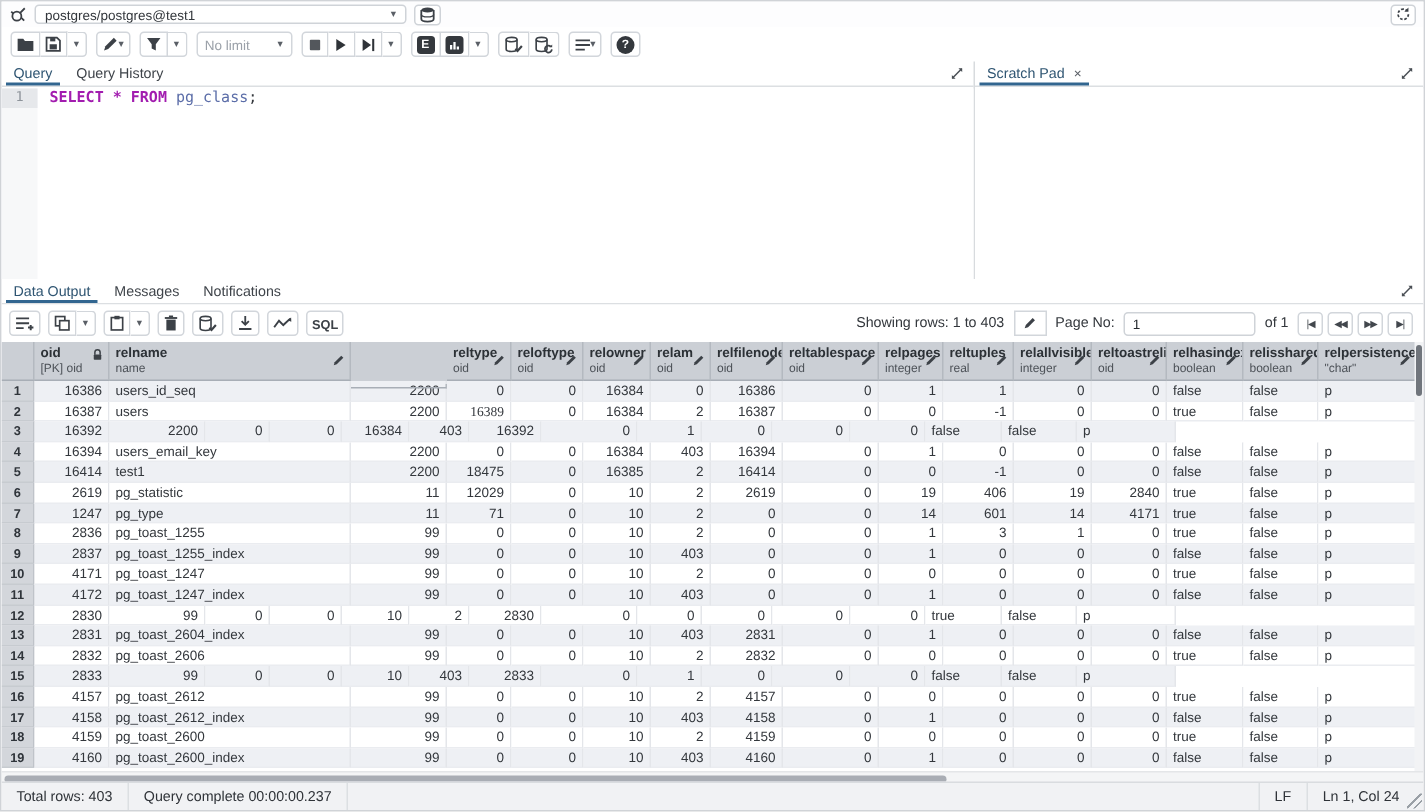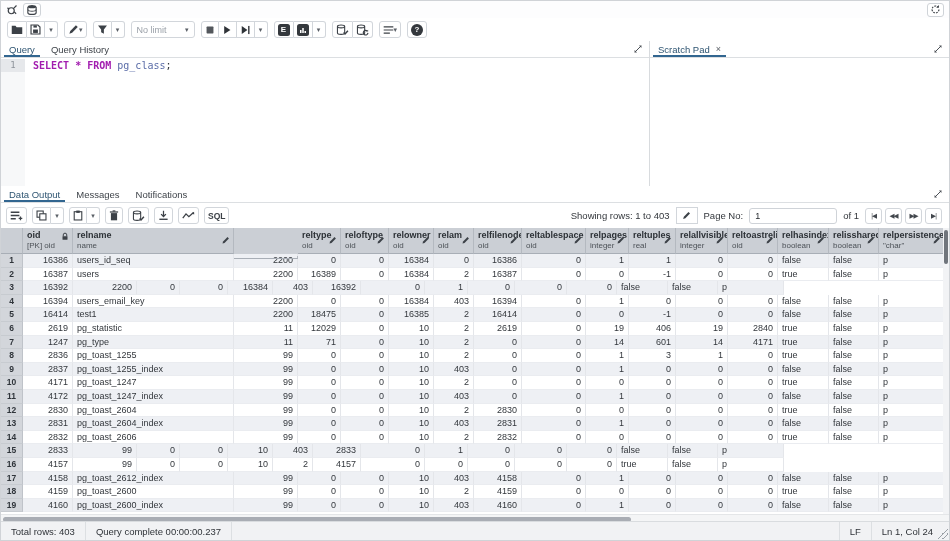--- a/index.html
+++ b/index.html
@@ -87,20 +87,24 @@
 
 <div class="app">
 
   <div class="connbar">
     <span class="flat-icon">
       <svg width="12" height="12" viewBox="0 0 16 16">
           <circle cx="7" cy="9" r="4" fill="none" stroke="#3c4147" stroke-width="1.6"></circle>
           <path d="M9.5 6.5L14 2M11 10.5l2.5 2.5M4 7L2 5" stroke="#3c4147" stroke-width="1.6" fill="none"></path>
         </svg>
     </span>
+    <div class="conn-select">
+      <span>postgres/postgres@test1</span>
+      <span class="chev">▾</span>
+    </div>
     <span class="mini-btn">
       <span class="flat-icon">
         <svg width="12" height="12" viewBox="0 0 16 16">
             <ellipse cx="8" cy="3.5" rx="5.5" ry="2.2" fill="#3c4147"></ellipse>
             <path d="M2.5 3.5v8c0 1.3 2.5 2.3 5.5 2.3s5.5-1 5.5-2.3v-8" fill="none" stroke="#3c4147" stroke-width="1.6"></path>
             <path d="M2.5 7.5c0 1.2 2.5 2.2 5.5 2.2s5.5-1 5.5-2.2" fill="none" stroke="#3c4147" stroke-width="1.2"></path>
           </svg>
       </span>
     </span>
     <span class="spacer"></span>
@@ -573,21 +577,21 @@
         <div class="cell num" style="width: 50px;">0</div>
         <div class="cell txt" style="width: 51px;">false</div>
         <div class="cell txt" style="width: 50px;">false</div>
         <div class="cell txt" style="width: 66px;">p</div>
       </div>
       <div class="grow">
         <div class="rownum">2</div>
         <div class="cell num" style="width: 50px;">16387</div>
         <div class="cell txt" style="width: 161px;">users</div>
         <div class="cell num" style="width: 64px;">2200</div>
-        <div class="cell num" style="width: 43px;">16389</div>
+        <div class="cell num" style="width: 43px; font-family: Liberation Serif, serif;">16389</div>
         <div class="cell num" style="width: 48px;">0</div>
         <div class="cell num" style="width: 45px;">16384</div>
         <div class="cell num" style="width: 40px;">2</div>
         <div class="cell num" style="width: 48px;">16387</div>
         <div class="cell num" style="width: 64px;">0</div>
         <div class="cell num" style="width: 43px;">0</div>
         <div class="cell num" style="width: 47px;">-1</div>
         <div class="cell num" style="width: 52px;">0</div>
         <div class="cell num" style="width: 50px;">0</div>
         <div class="cell txt" style="width: 51px;">true</div>
@@ -760,21 +764,20 @@
         <div class="cell num" style="width: 47px;">0</div>
         <div class="cell num" style="width: 52px;">0</div>
         <div class="cell num" style="width: 50px;">0</div>
         <div class="cell txt" style="width: 51px;">false</div>
         <div class="cell txt" style="width: 50px;">false</div>
         <div class="cell txt" style="width: 66px;">p</div>
       </div>
       <div class="grow">
         <div class="rownum">12</div>
         <div class="cell num" style="width: 50px;">2830</div>
-        <div class="cell txt" style="width: 161px;">pg_toast_2604</div>
         <div class="cell num" style="width: 64px;">99</div>
         <div class="cell num" style="width: 43px;">0</div>
         <div class="cell num" style="width: 48px;">0</div>
         <div class="cell num" style="width: 45px;">10</div>
         <div class="cell num" style="width: 40px;">2</div>
         <div class="cell num" style="width: 48px;">2830</div>
         <div class="cell num" style="width: 64px;">0</div>
         <div class="cell num" style="width: 43px;">0</div>
         <div class="cell num" style="width: 47px;">0</div>
         <div class="cell num" style="width: 52px;">0</div>
@@ -835,20 +838,21 @@
         <div class="cell num" style="width: 47px;">0</div>
         <div class="cell num" style="width: 52px;">0</div>
         <div class="cell num" style="width: 50px;">0</div>
         <div class="cell txt" style="width: 51px;">false</div>
         <div class="cell txt" style="width: 50px;">false</div>
         <div class="cell txt" style="width: 66px;">p</div>
       </div>
       <div class="grow">
         <div class="rownum">16</div>
         <div class="cell num" style="width: 50px;">4157</div>
+        <div class="cell txt" style="width: 161px;">pg_toast_2612</div>
         <div class="cell num" style="width: 64px;">99</div>
         <div class="cell num" style="width: 43px;">0</div>
         <div class="cell num" style="width: 48px;">0</div>
         <div class="cell num" style="width: 45px;">10</div>
         <div class="cell num" style="width: 40px;">2</div>
         <div class="cell num" style="width: 48px;">4157</div>
         <div class="cell num" style="width: 64px;">0</div>
         <div class="cell num" style="width: 43px;">0</div>
         <div class="cell num" style="width: 47px;">0</div>
         <div class="cell num" style="width: 52px;">0</div>

